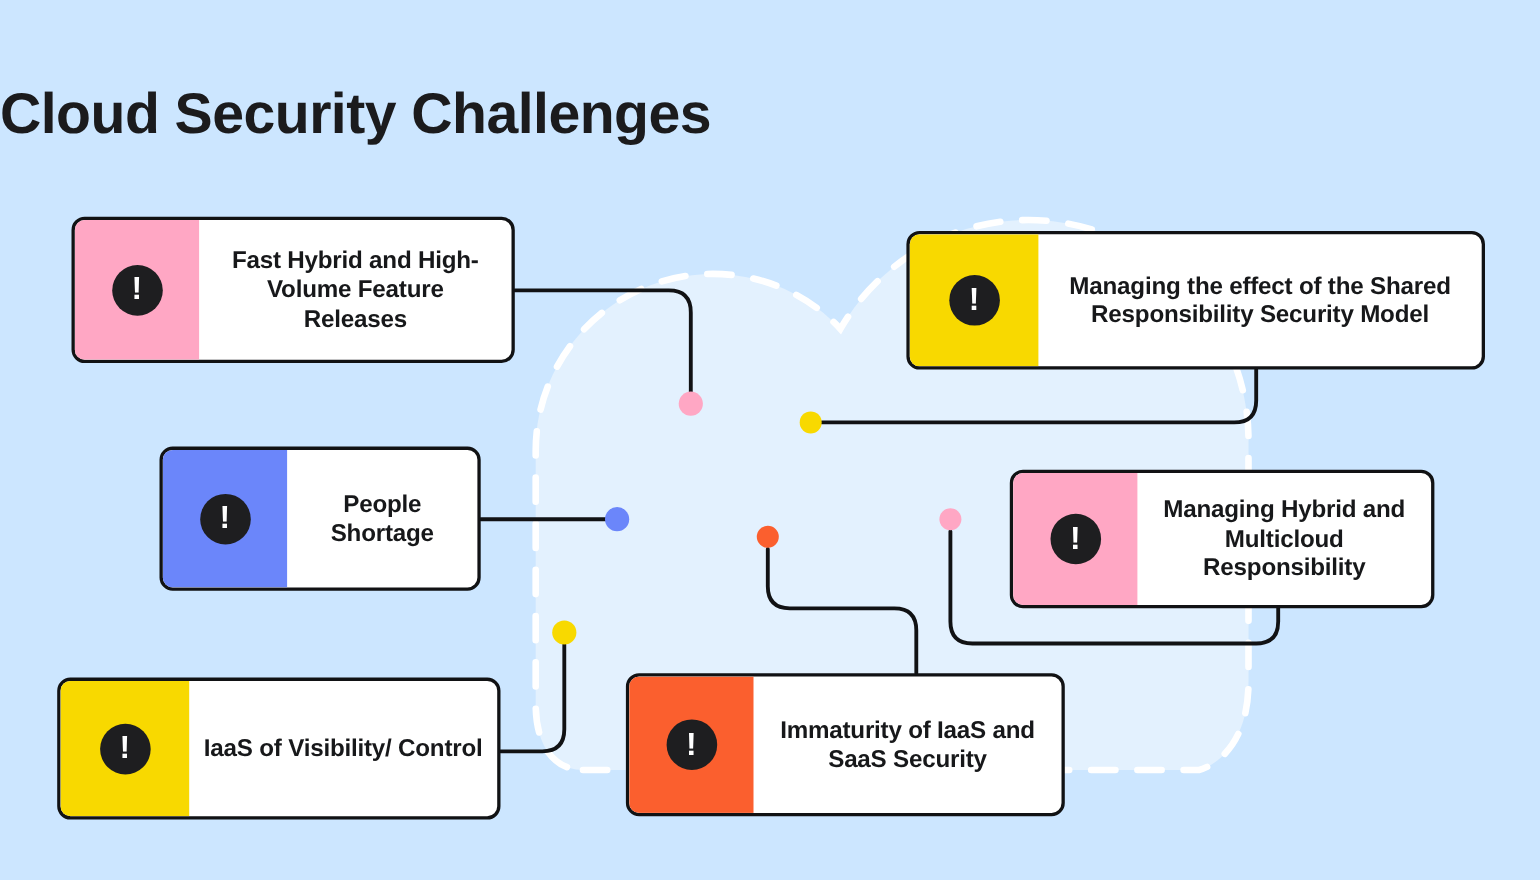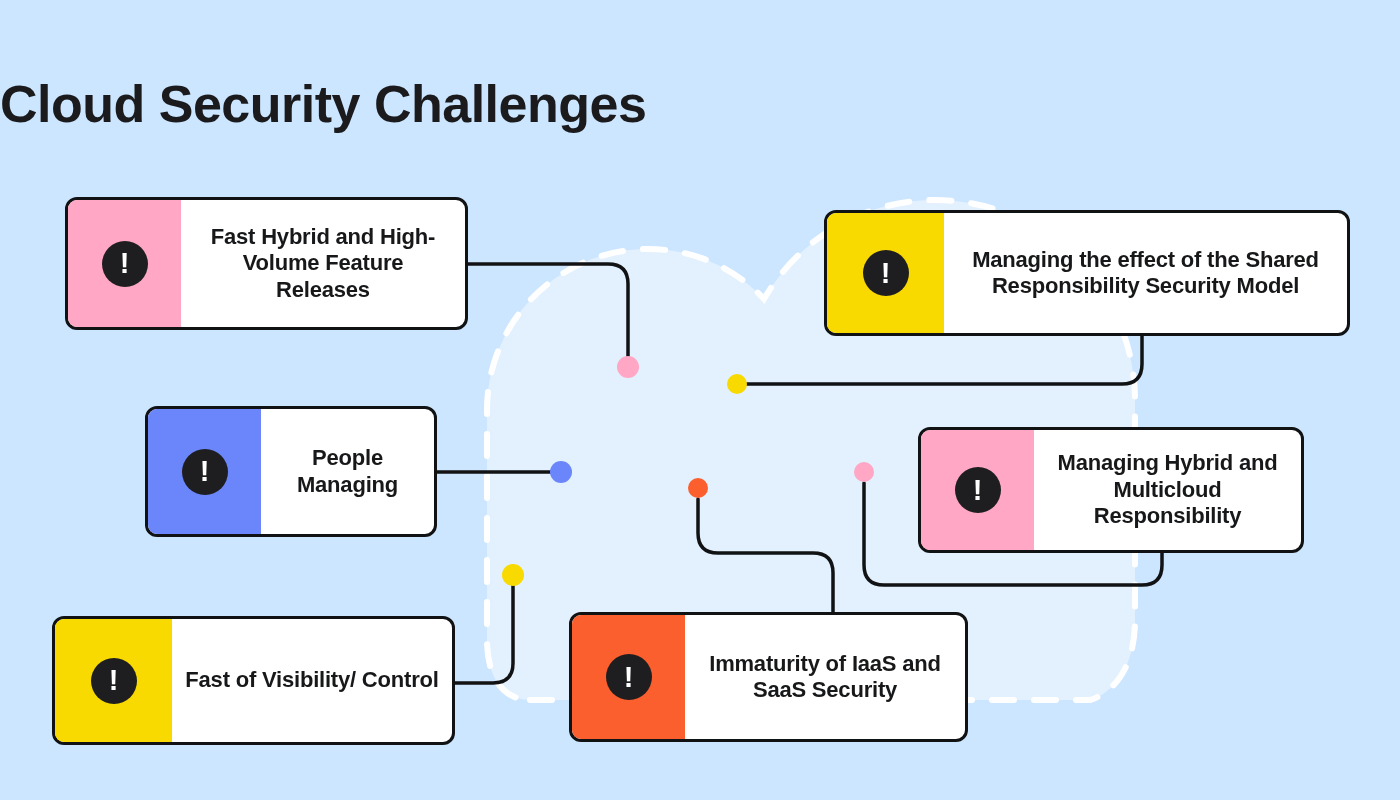--- a/index.html
+++ b/index.html
@@ -119,35 +119,35 @@
     <div class="card-accent" style="width:117px; background:#f8d900;">
       <div class="badge-icon">!</div>
     </div>
     <div class="card-body">Managing the effect of the Shared Responsibility Security Model</div>
   </div>
 
   <div class="card" style="left:145px; top:406px; width:292px; height:131px;">
     <div class="card-accent" style="width:113px; background:#6b86fa;">
       <div class="badge-icon">!</div>
     </div>
-    <div class="card-body">People Managing</div>
+    <div class="card-body">People Shortage</div>
   </div>
 
   <div class="card" style="left:918px; top:427px; width:386px; height:126px;">
     <div class="card-accent" style="width:113px; background:#ffa7c4;">
       <div class="badge-icon">!</div>
     </div>
     <div class="card-body">Managing Hybrid and Multicloud Responsibility</div>
   </div>
 
   <div class="card" style="left:52px; top:616px; width:403px; height:129px;">
     <div class="card-accent" style="width:117px; background:#f8d900;">
       <div class="badge-icon">!</div>
     </div>
-    <div class="card-body">Fast of Visibility/ Control</div>
+    <div class="card-body">IaaS of Visibility/ Control</div>
   </div>
 
   <div class="card" style="left:569px; top:612px; width:399px; height:130px;">
     <div class="card-accent" style="width:113px; background:#fb5f2e;">
       <div class="badge-icon">!</div>
     </div>
     <div class="card-body">Immaturity of IaaS and SaaS Security</div>
   </div>
 
 </div>

